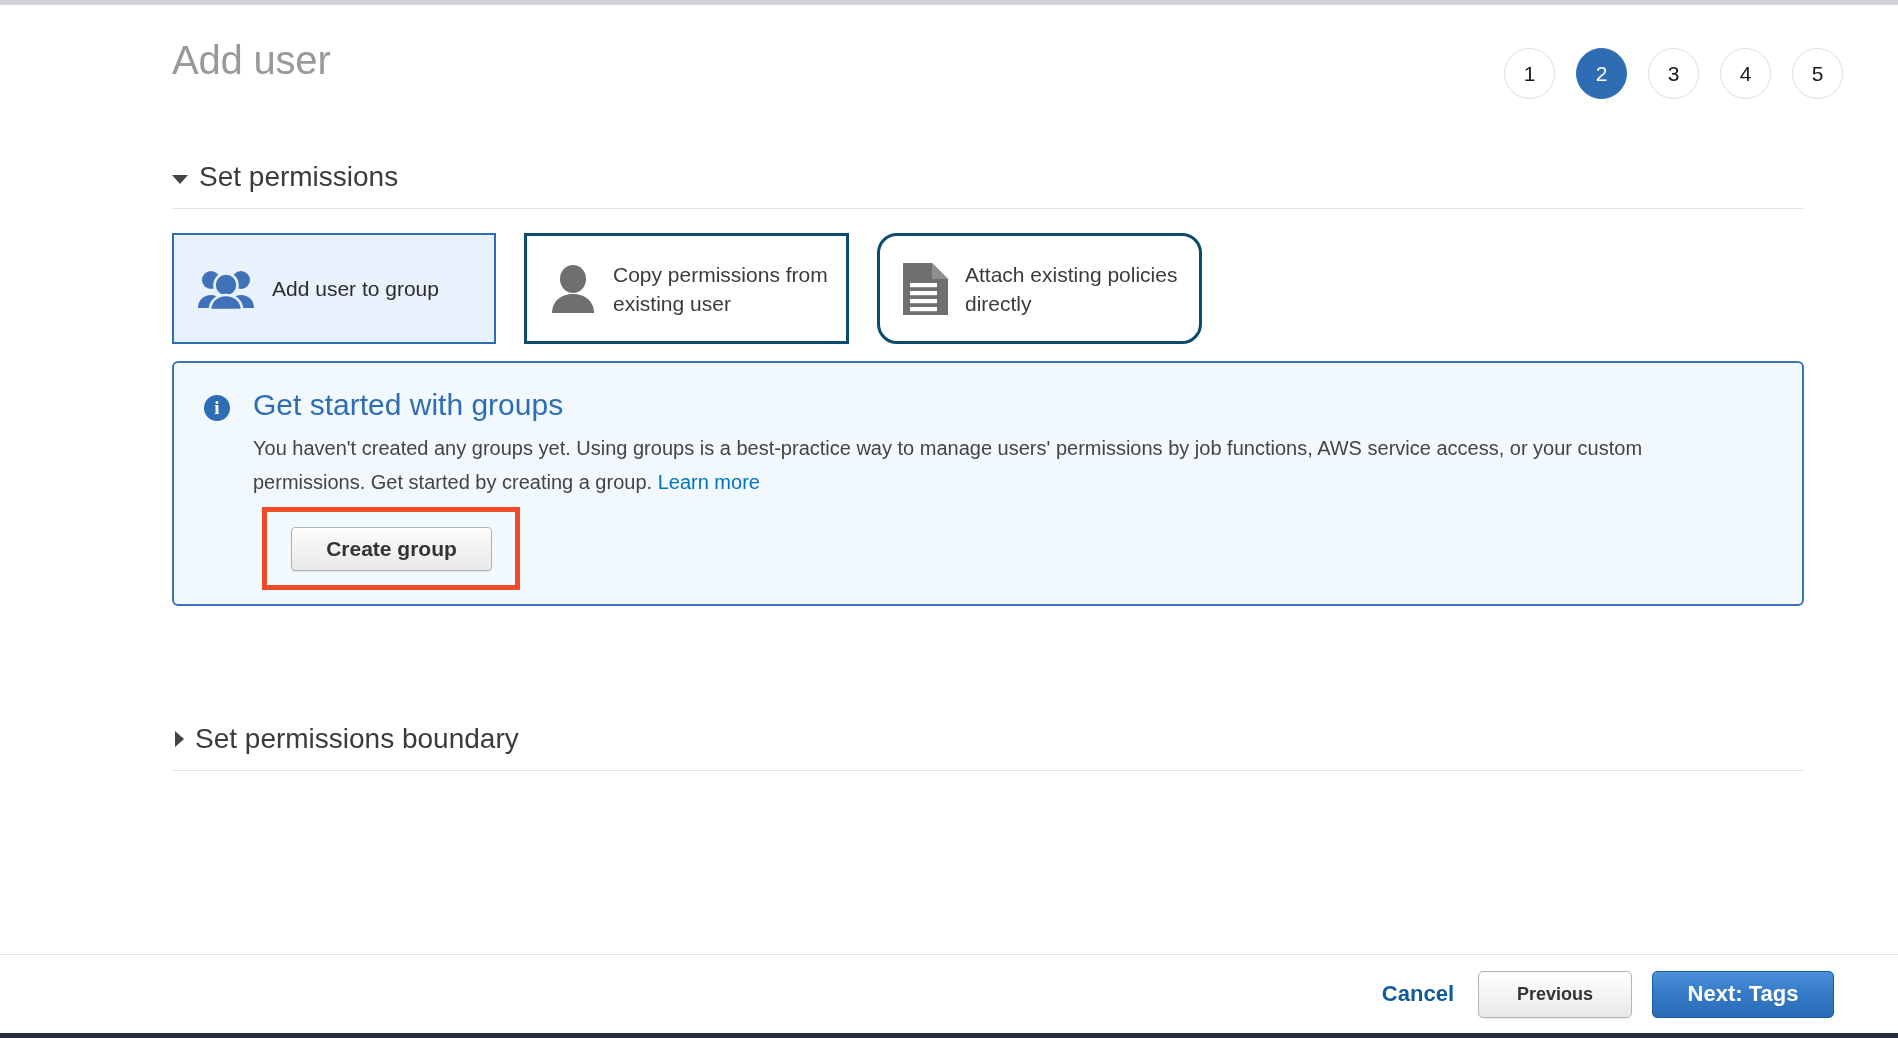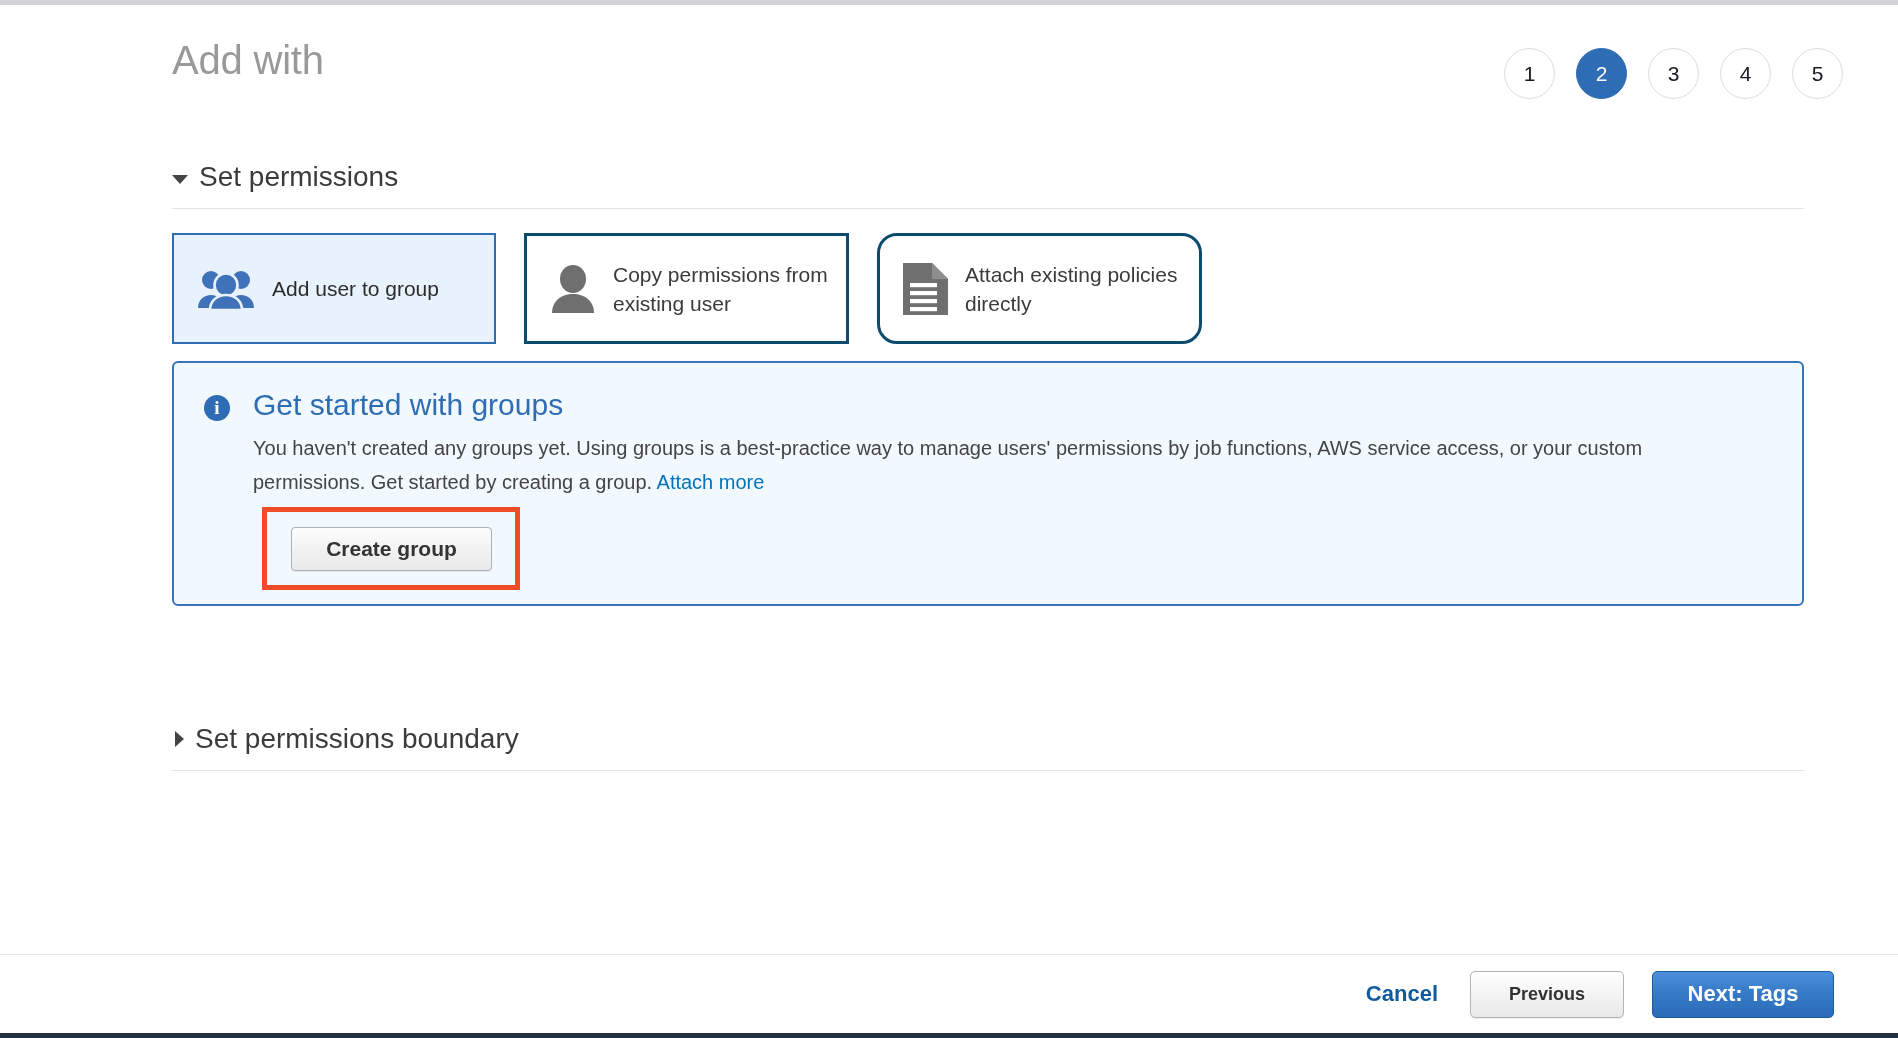--- a/index.html
+++ b/index.html
@@ -238,21 +238,21 @@
   .footer {
     position: absolute;
     left: 0;
     top: 955px;
     width: 1898px;
     height: 78px;
     display: flex;
     align-items: center;
     justify-content: flex-end;
     padding-right: 64px;
-    gap: 28px;
+    gap: 20px;
   }
   .btn-cancel {
     background: none;
     border: none;
     font-family: "Liberation Sans", sans-serif;
     font-size: 22px;
     font-weight: bold;
     color: #0f5b9e;
     cursor: pointer;
     padding: 6px 4px;
@@ -291,21 +291,21 @@
     background: #232f3e;
   }
 </style>
 </head>
 <body>
 
 <div id="app">
 
   <div class="top-bar"></div>
 
-  <div class="page-title">Add with</div>
+  <div class="page-title">Add user</div>
 
   <div class="steps">
     <div class="step">1</div>
     <div class="step active">2</div>
     <div class="step">3</div>
     <div class="step">4</div>
     <div class="step">5</div>
   </div>
 
   <div class="section" style="top:160px;">
@@ -358,21 +358,21 @@
     </div>
   </div>
 
   <div class="info-panel">
     <div class="info-row">
       <span class="info-i">i</span>
       <div class="info-body">
         <div class="info-title">Get started with groups</div>
         <div class="info-text">
           <span>You haven't created any groups yet. Using groups is a best-practice way to manage users' permissions by job functions, AWS service access, or your custom permissions. Get started by creating a group.</span>
-          <a class="link">Attach more</a>
+          <a class="link">Learn more</a>
         </div>
       </div>
     </div>
   </div>
 
   <button class="btn-create">Create group</button>
   <div class="annot"></div>
 
   <div class="section section2">
     <div class="section-head">

